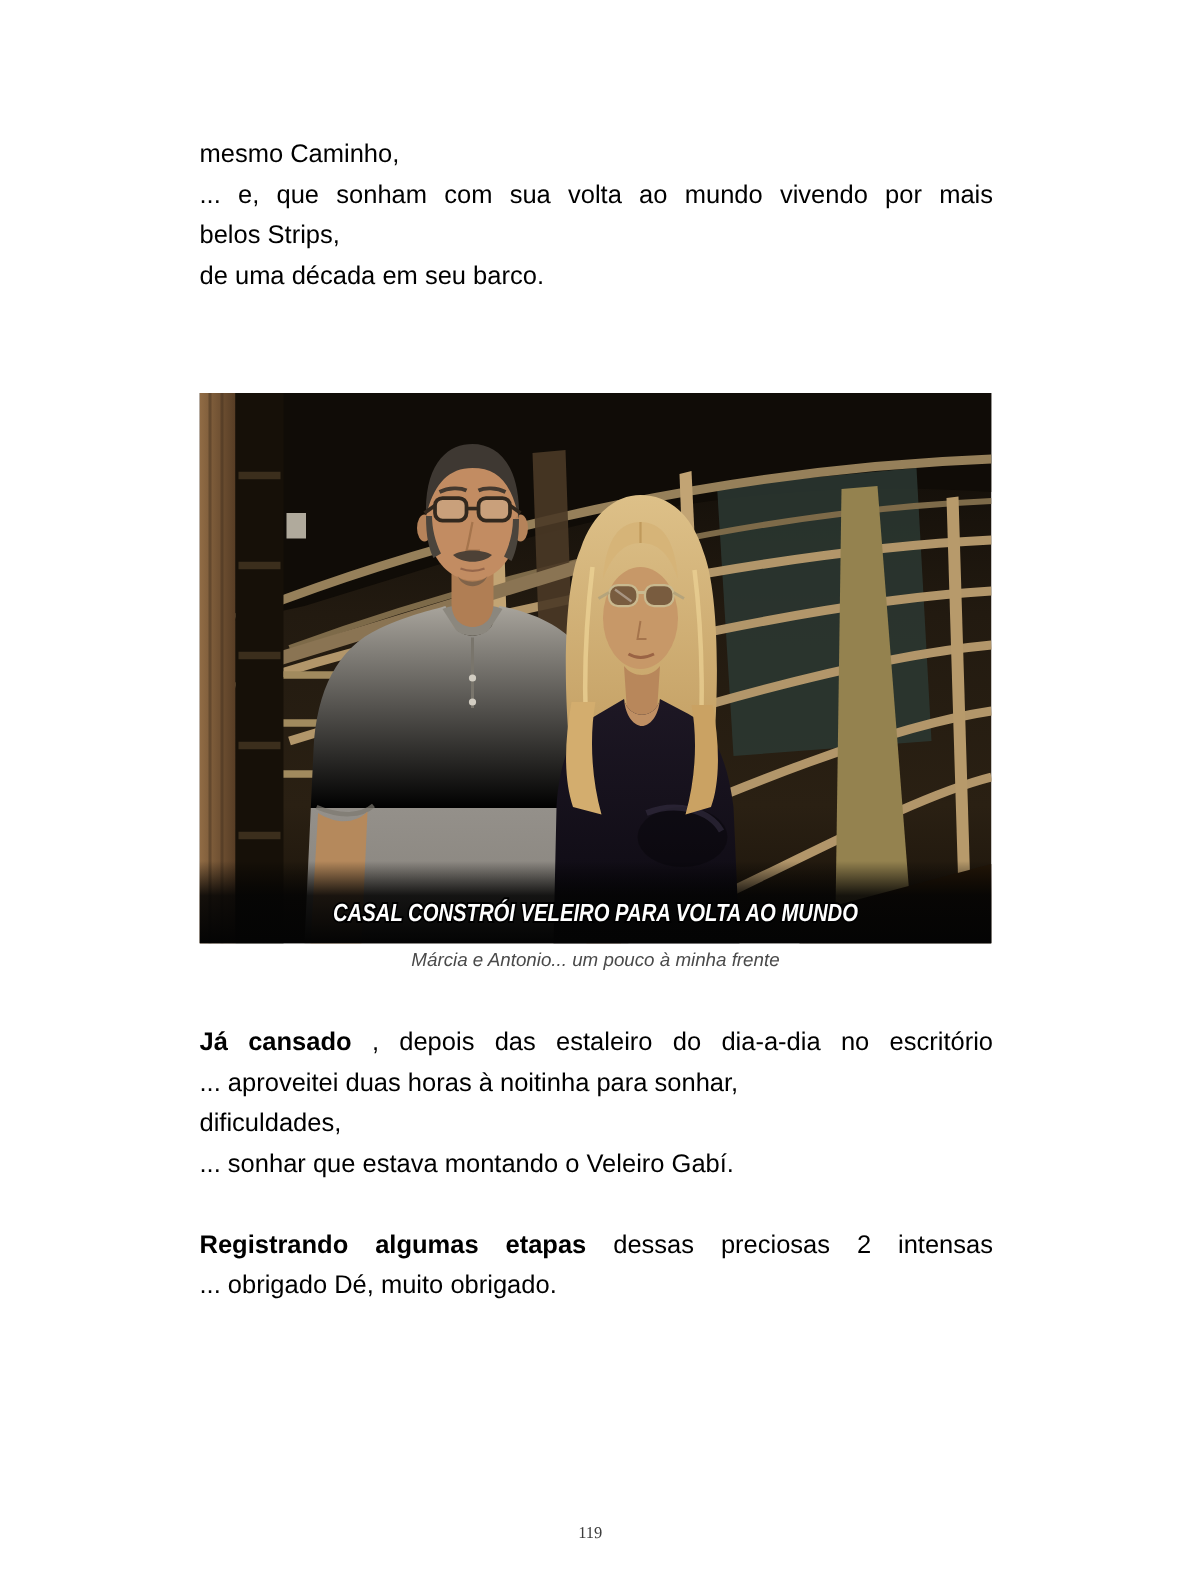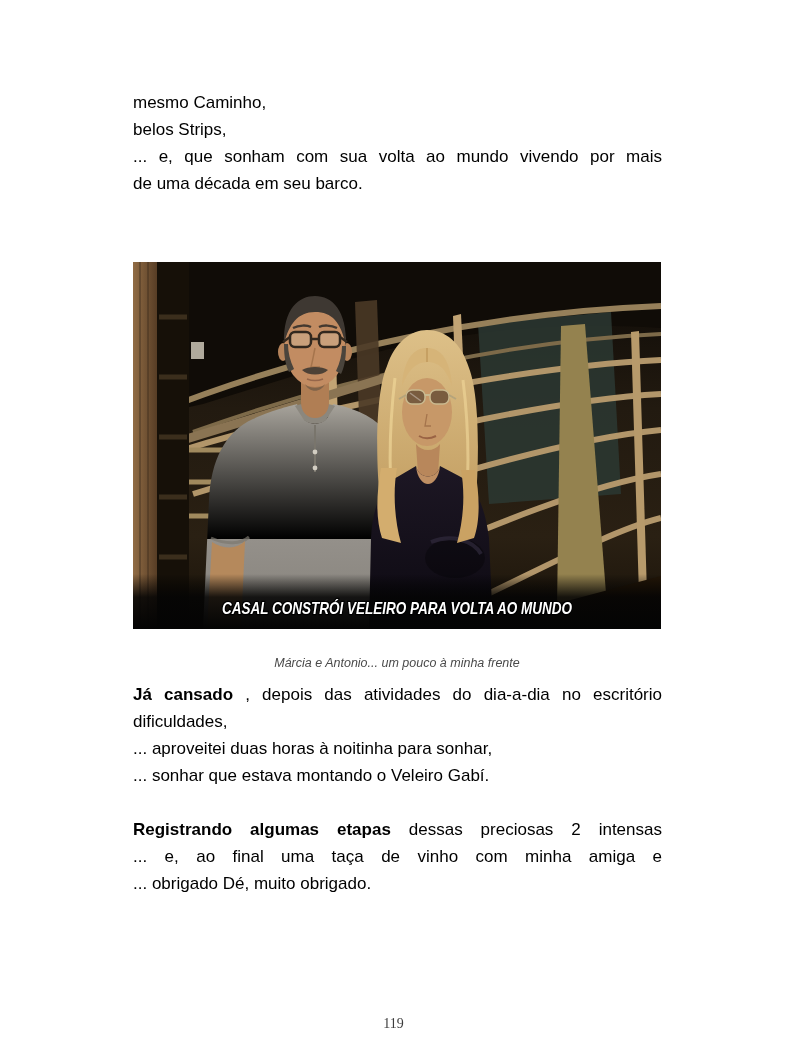--- a/index.html
+++ b/index.html
@@ -25,38 +25,38 @@
   .p3{top:816px;}
   .photo{
     position:absolute;top:262px;left:133px;
     width:528px;height:367px;margin:0;padding:0;
     line-height:0;
     border-radius:16px;
   }
   .caption{
     position:absolute;top:632px;left:133px;width:528px;
     text-align:center;font-style:italic;
-    font-size:12.5px;line-height:16px;color:#4a4a4a;margin-top:23px;
+    font-size:12.5px;line-height:16px;color:#4a4a4a;
   }
   .pageno{
     position:absolute;top:1016px;left:0;width:787px;
     text-align:center;
     font-family:"Liberation Serif","DejaVu Serif",serif;
-    font-size:14px;color:#3c3c3c;
+    font-size:11px;color:#3c3c3c;
   }
 </style>
 </head>
 <body>
 
 <div class="page">
 
   <div class="para p1">
       <div class="line"><span>mesmo Caminho,</span></div>
+      <div class="line j"><span>... e, que sonham com sua volta ao mundo vivendo por mais</span></div>
       <div class="line"><span>belos Strips,</span></div>
-      <div class="line j"><span>... e, que sonham com sua volta ao mundo vivendo por mais</span></div>
       <div class="line"><span>de uma década em seu barco.</span></div>
     </div>
 
   <figure class="photo">
     <svg width="528" height="367" viewBox="0 0 528 367" xmlns="http://www.w3.org/2000/svg">
       <defs>
         <linearGradient id="bgG" x1="0" y1="0" x2="0" y2="1">
           <stop offset="0" stop-color="#0c0906"></stop>
           <stop offset="0.4" stop-color="#221a10"></stop>
           <stop offset="0.75" stop-color="#2a2013"></stop>
@@ -191,27 +191,26 @@
       <g>
         <rect x="0" y="312" width="528" height="55" fill="url(#chyG)"></rect>
         <text x="264" y="352" text-anchor="middle" font-family="Liberation Sans, DejaVu Sans, sans-serif" font-size="16.5" font-weight="bold" font-style="italic" fill="#ffffff" stroke="#000000" stroke-width="2.6" paint-order="stroke" textLength="350" lengthAdjust="spacingAndGlyphs">CASAL CONSTRÓI VELEIRO PARA VOLTA AO MUNDO</text>
       </g>
     </svg>
   </figure>
 
   <div class="caption">Márcia e Antonio... um pouco à minha frente</div>
 
   <div class="para p2">
-      <div class="line j"><span class="seg-b">Já cansado</span><span> , depois das atividades do dia-a-dia no escritório</span></div>
+      <div class="line j"><span class="seg-b">Já cansado</span><span> , depois das estaleiro do dia-a-dia no escritório</span></div>
+      <div class="line"><span>... aproveitei duas horas à noitinha para sonhar,</span></div>
       <div class="line"><span>dificuldades,</span></div>
-      <div class="line"><span>... aproveitei duas horas à noitinha para sonhar,</span></div>
       <div class="line"><span>... sonhar que estava montando o Veleiro Gabí.</span></div>
     </div>
 
   <div class="para p3">
       <div class="line j"><span class="seg-b">Registrando algumas etapas</span><span> dessas preciosas 2 intensas</span></div>
-      <div class="line j"><span>... e, ao final uma taça de vinho com minha amiga e</span></div>
       <div class="line"><span>... obrigado Dé, muito obrigado.</span></div>
     </div>
 
   <div class="pageno">119</div>
 
 </div>
 
 </body></html>

